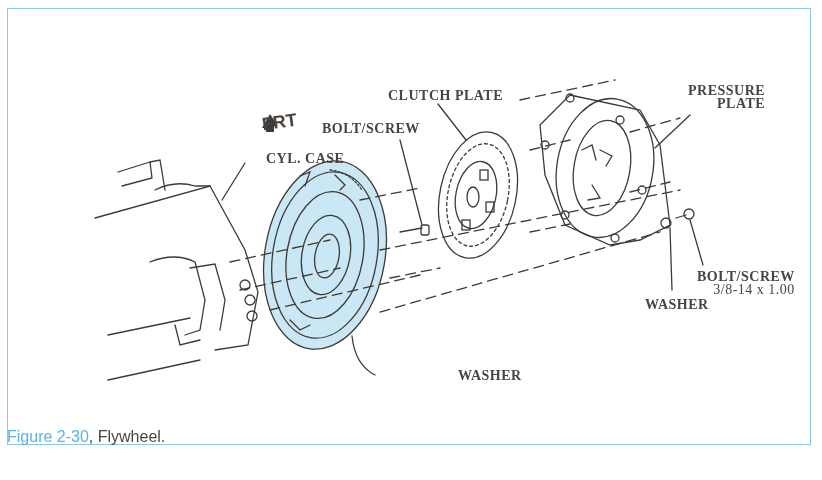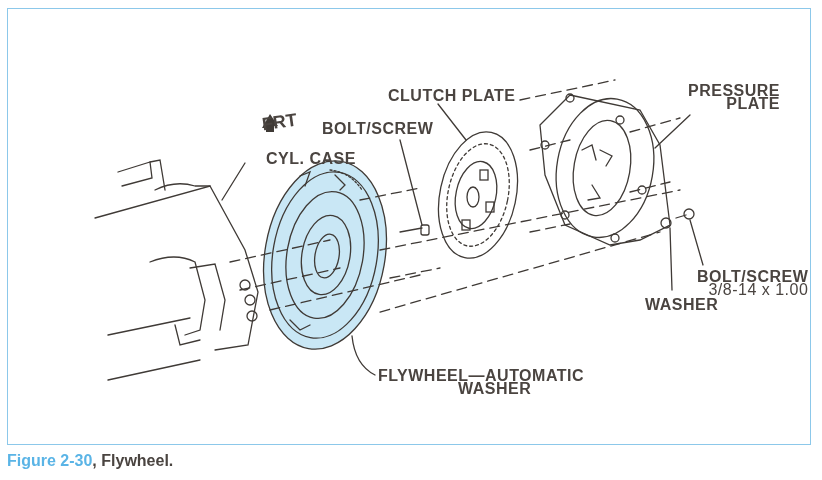--- a/index.html
+++ b/index.html
@@ -1,22 +1,22 @@
 <!DOCTYPE html>
 <html><head>
 <meta charset="utf-8">
 <style>
   html,body{margin:0;padding:0;background:#ffffff;}
   body{width:822px;height:480px;position:relative;overflow:hidden;font-family:"Liberation Sans",sans-serif;}
   .frame{position:absolute;left:7px;top:8px;width:804px;height:437px;border:1.5px solid #8cc8ea;box-sizing:border-box;}
   svg.art{position:absolute;left:0;top:0;}
-  .lbl{position:absolute;font-family:Liberation Sans, sans-serif;font-weight:bold;font-size:16px;color:#4a4440;letter-spacing:0.5px;line-height:13px;white-space:nowrap;}
+  .lbl{position:absolute;font-family:Liberation Serif, serif;font-weight:bold;font-size:14px;color:#4a4440;letter-spacing:0.5px;line-height:13px;white-space:nowrap;}
   .lbl.c{text-align:right;}
   .frt{position:absolute;left:262px;top:112px;font-weight:bold;font-size:18px;color:#4a4440;transform:rotate(-8deg);}
-  .caption{position:absolute;left:7px;top:452px;font-weight:bold;font-size:16px;}
+  .caption{position:absolute;left:7px;top:428px;font-weight:normal;font-size:16px;}
   .caption .num{color:#5ab4e6;}
   .caption .txt{color:#4a4440;}
 </style>
 </head>
 <body>
 
 <div class="frame"></div>
 
 <svg class="art" width="822" height="480" viewBox="0 0 822 480">
   <g stroke="#3f3a36" stroke-width="1.3" fill="none" stroke-linecap="round">
@@ -121,19 +121,18 @@
 <div class="lbl c" style="left:688px;top:84px;">
   <div>PRESSURE</div>
   <div>PLATE</div>
 </div>
 <div class="lbl" style="left:645px;top:298px;text-align:center;">WASHER</div>
 <div class="lbl c" style="left:697px;top:270px;">
   <div>BOLT/SCREW</div>
   <div style="font-weight:normal;">3/8-14 x 1.00</div>
 </div>
 <div class="lbl" style="left:378px;top:369px;">
-  <div>FLYWHEEL—AUTOMATIC</div>
   <div style="padding-left:80px;">WASHER</div>
 </div>
 
 <div class="caption">
   <span class="num">Figure 2-30</span><span class="txt">,</span><span class="txt"> Flywheel.</span>
 </div>
 
 </body></html>

